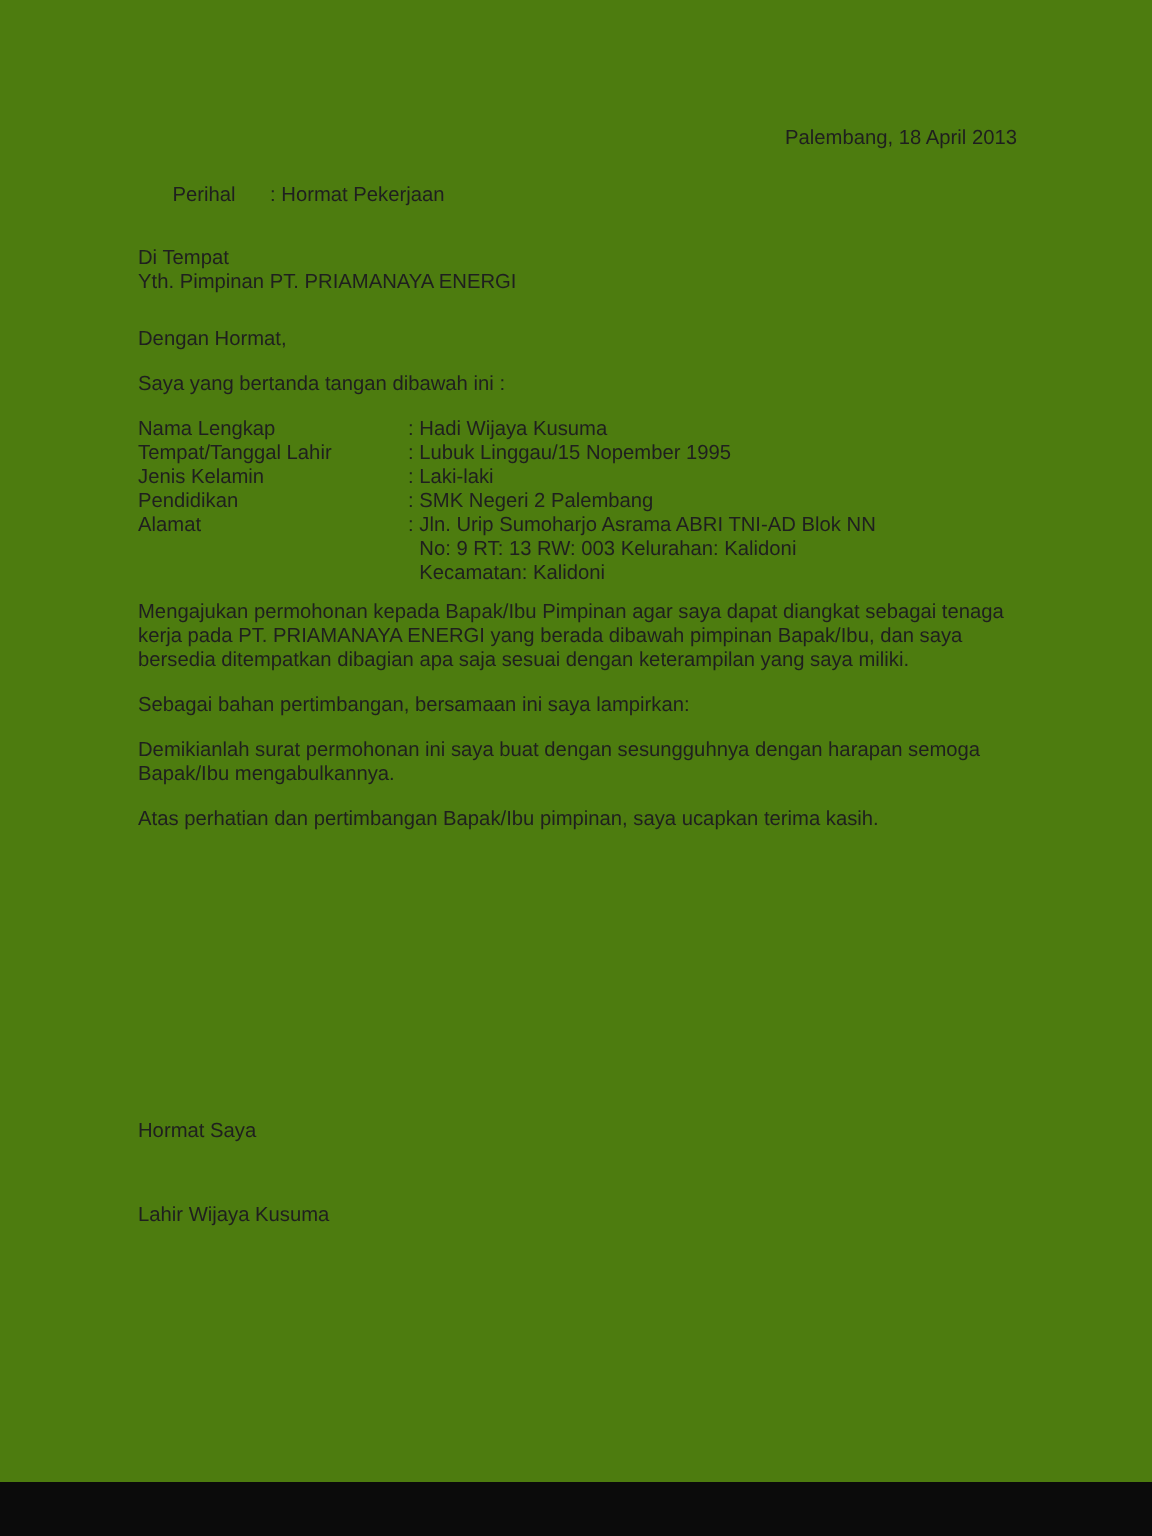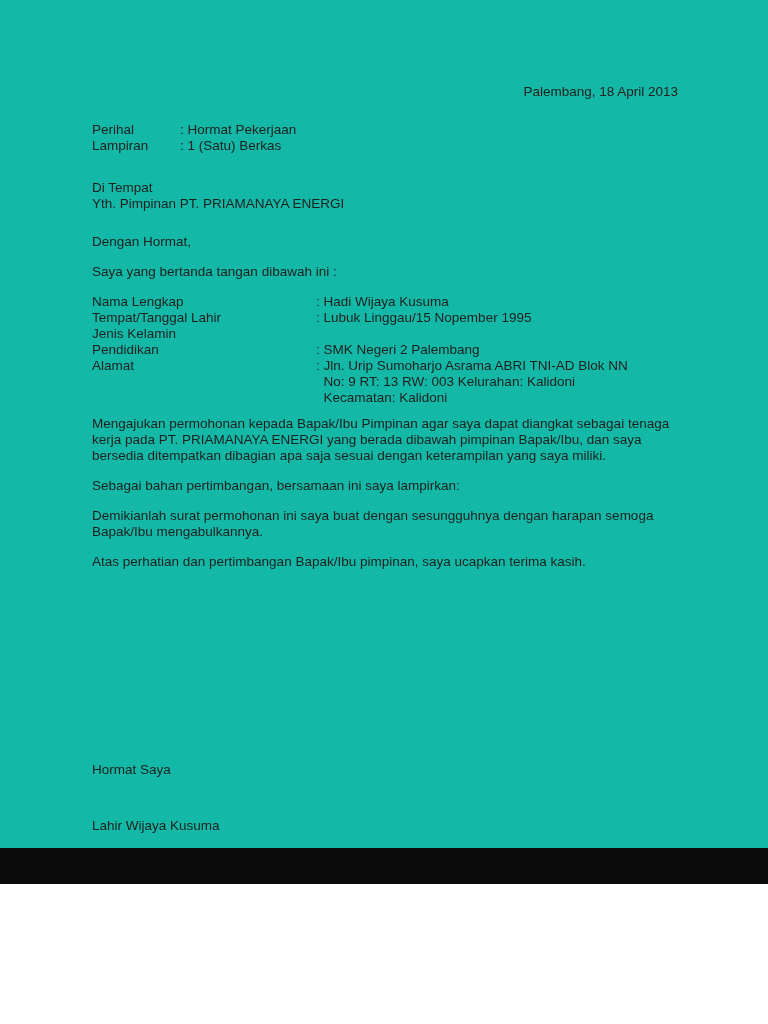--- a/index.html
+++ b/index.html
@@ -13,40 +13,40 @@
     position: relative;
     font-family: "Liberation Sans", "DejaVu Sans", sans-serif;
     font-size: 13.5px;
     line-height: 16px;
     color: #1f1f1f;
     overflow: hidden;
   }
   .page {
     position: relative;
     width: 768px;
-    height: 884px;
-    background: #14b8a6;
+    height: 1024px;
+    background: #4d7c0f;
   }
   .letter {
     padding: 84px 90px 0 92px;
   }
   .date-line {
     text-align: right;
     margin-bottom: 22px;
   }
-  .meta-block { margin-bottom: 26px; }
+  .meta-block { margin-bottom: 26px; text-align: center; }
   .meta-row { display: flex; }
   .meta-label { width: 88px; flex: 0 0 88px; }
   .recipient-block { margin-bottom: 22px; }
   .salutation { margin-bottom: 14px; }
   .intro { margin-bottom: 14px; }
   .details-block { margin-bottom: 10px; }
   .detail-row { display: flex; }
   .detail-label { width: 180px; flex: 0 0 180px; }
-  .detail-value { white-space: pre-wrap; flex: 1 1 auto; margin-left: 44px; }
+  .detail-value { white-space: pre-wrap; flex: 1 1 auto; }
   .paragraph { margin-bottom: 14px; }
   .attachments { margin-bottom: 16px; }
   .paragraph-last { margin-bottom: 0; }
   .closing { margin-top: 192px; margin-bottom: 40px; }
   .signature-name {}
   .bottom-bar {
     position: absolute;
     left: 0;
     bottom: 0;
     width: 768px;
@@ -60,24 +60,20 @@
 <div class="page">
   <div class="letter">
 
     <div class="date-line">Palembang, 18 April 2013</div>
 
     <div class="meta-block">
       <div class="meta-row">
         <span class="meta-label">Perihal</span>
         <span class="meta-value">: Hormat Pekerjaan</span>
       </div>
-      <div class="meta-row">
-        <span class="meta-label">Lampiran</span>
-        <span class="meta-value">: 1 (Satu) Berkas</span>
-      </div>
     </div>
 
     <div class="recipient-block">
       <div>Di Tempat</div>
       <div>Yth. Pimpinan PT. PRIAMANAYA ENERGI</div>
     </div>
 
     <div class="salutation">Dengan Hormat,</div>
 
     <div class="intro">Saya yang bertanda tangan dibawah ini :</div>
@@ -86,20 +82,21 @@
       <div class="detail-row">
         <span class="detail-label">Nama Lengkap</span>
         <span class="detail-value">: Hadi Wijaya Kusuma</span>
       </div>
       <div class="detail-row">
         <span class="detail-label">Tempat/Tanggal Lahir</span>
         <span class="detail-value">: Lubuk Linggau/15 Nopember 1995</span>
       </div>
       <div class="detail-row">
         <span class="detail-label">Jenis Kelamin</span>
+        <span class="detail-value">: Laki-laki</span>
       </div>
       <div class="detail-row">
         <span class="detail-label">Pendidikan</span>
         <span class="detail-value">: SMK Negeri 2 Palembang</span>
       </div>
       <div class="detail-row">
         <span class="detail-label">Alamat</span>
         <span class="detail-value">: Jln. Urip Sumoharjo Asrama ABRI TNI-AD Blok NN
   No: 9 RT: 13 RW: 003 Kelurahan: Kalidoni
   Kecamatan: Kalidoni</span>

